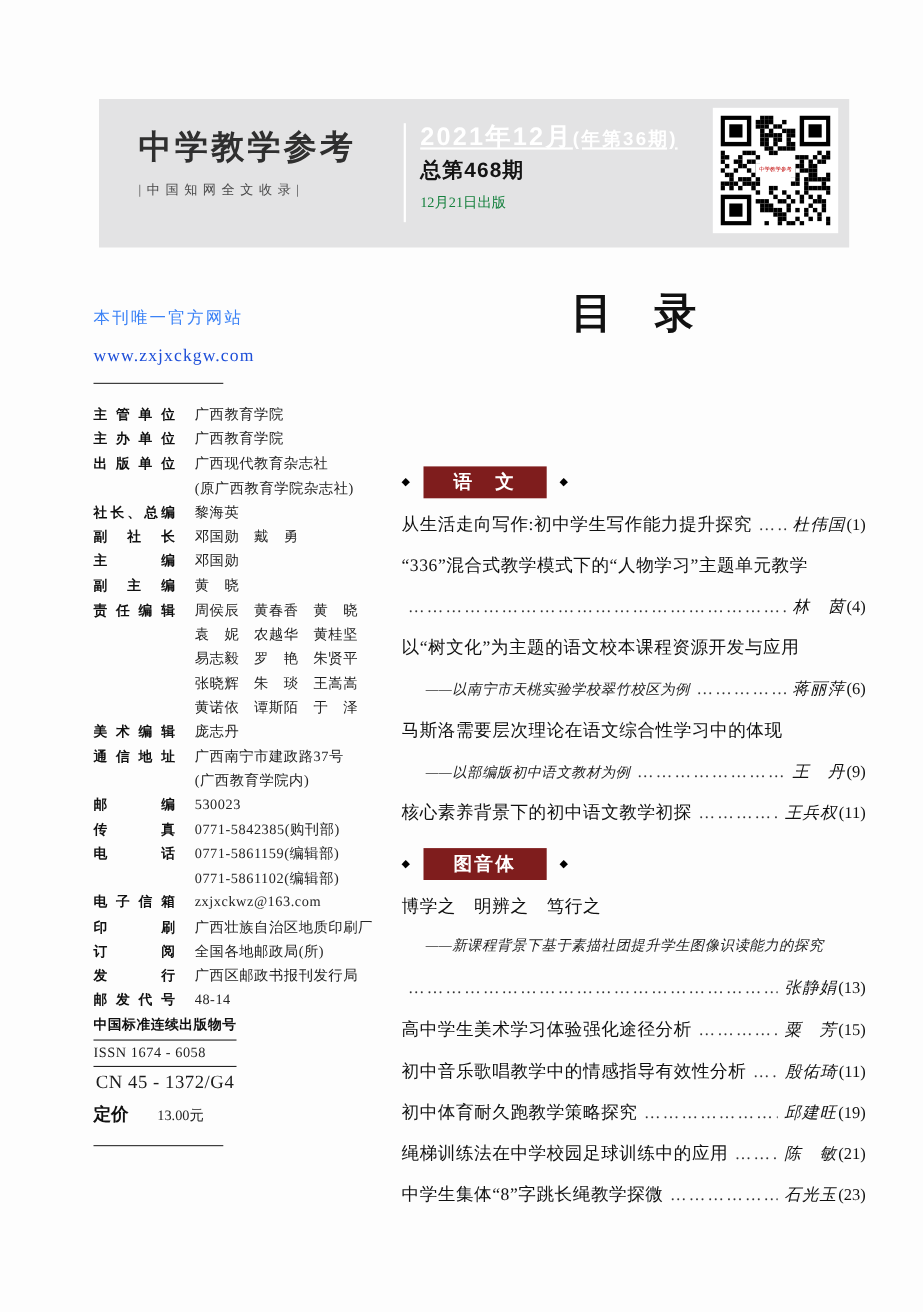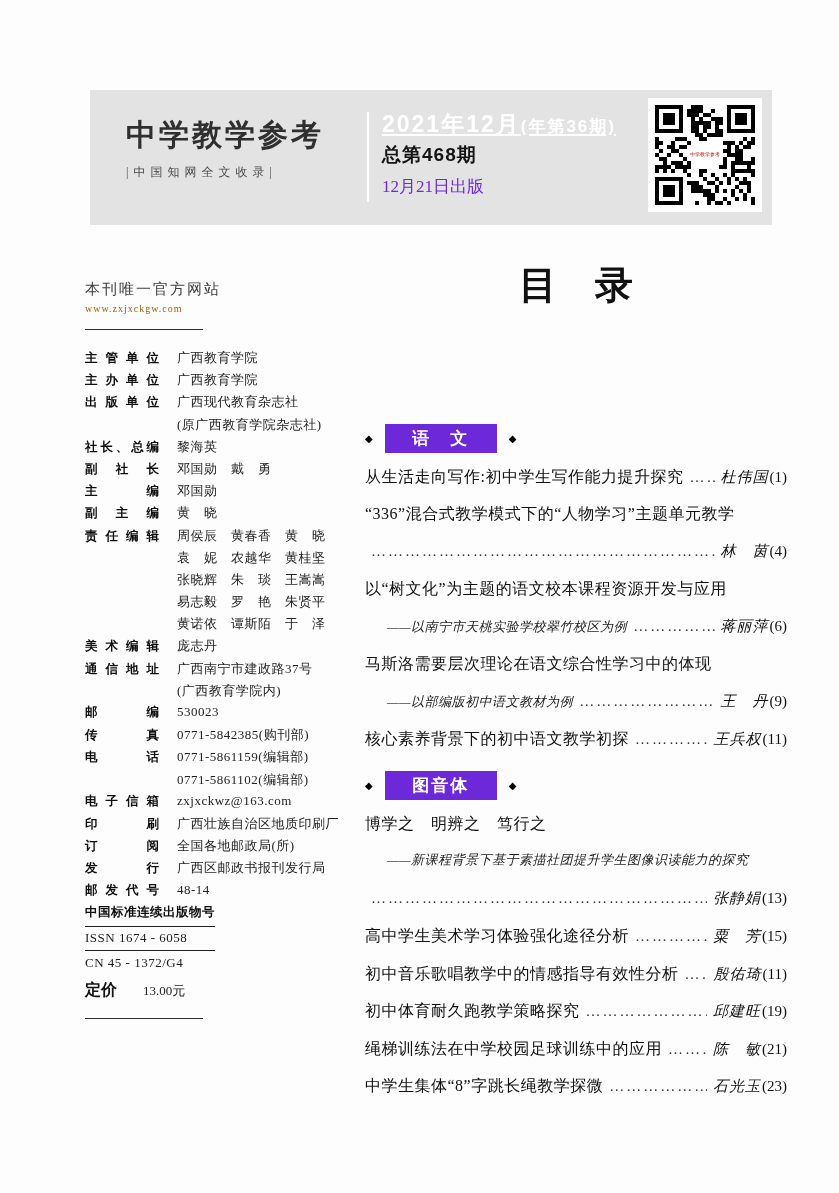--- a/index.html
+++ b/index.html
@@ -9,56 +9,56 @@
   
   .masthead{position:absolute;left:90px;top:90px;width:682px;height:135px;background:#e3e3e4;}
   .brand{position:absolute;left:36px;top:30px;width:235px;}
   .journal-title{font-size:30px;font-weight:600;letter-spacing:3px;color:#2f2f2f;line-height:1;}
   .cnki-note{margin-top:14px;font-size:12px;letter-spacing:5px;color:#4a4a4a;}
   .mast-divider{position:absolute;left:277px;top:22px;width:2px;height:90px;background:#ffffff;}
   .issue-info{position:absolute;left:292px;top:22px;font-family:"Liberation Sans", sans-serif;}
   .issue-line1{font-size:23px;font-weight:bold;color:#ffffff;letter-spacing:2px;line-height:1.1;text-decoration:underline;}
   .issue-line1 .small{font-size:17px;}
   .issue-line2{margin-top:5px;font-size:19px;font-weight:bold;color:#141414;letter-spacing:1px;}
-  .issue-line3{margin-top:7px;font-size:17px;color:#6d28d9;font-family:"Liberation Serif", serif;}
+  .issue-line3{margin-top:7px;font-size:13px;color:#15803d;font-family:"Liberation Serif", serif;}
   .qr-wrap{position:absolute;right:10px;top:8px;width:100px;height:100px;background:#ffffff;padding:7px;}
   .qr-wrap svg{display:block;width:100px;height:100px;}
   .qr-label{position:absolute;left:50%;top:50%;transform:translate(-50%,-50%);
             width:36px;height:12px;background:#ffffff;color:#c00000;font-size:5px;
             line-height:12px;text-align:center;overflow:hidden;white-space:nowrap;}
 
   
   .sidebar{position:absolute;left:85px;top:280px;width:275px;}
-  .site-label{font-size:15px;letter-spacing:2px;color:#404040;}
-  .site-url{margin-top:4px;font-size:10px;letter-spacing:1px;color:#a16207;}
+  .site-label{font-size:15px;letter-spacing:2px;color:#3b82f6;}
+  .site-url{margin-top:16px;font-size:16px;letter-spacing:1px;color:#1d4ed8;}
   .rule{height:0;border-top:1.5px solid #2b2b2b;width:118px;margin-top:15px;}
   .info-list{margin-top:19px;}
   .info-row{display:flex;height:22.2px;align-items:baseline;}
   .lbl{flex:none;width:74px;font-family:"Liberation Sans", sans-serif;font-weight:bold;
        font-size:12.5px;color:#101010;text-align:justify;text-align-last:justify;}
   .val{margin-left:18px;font-size:13px;color:#232323;white-space:nowrap;letter-spacing:0.5px;}
   .pubno-heading{font-family:"Liberation Sans", sans-serif;font-weight:bold;font-size:12.5px;
                  color:#101010;height:22px;letter-spacing:0.5px;}
   .issn-box{width:130px;}
   .issn-row{border-top:1.5px solid #222;border-bottom:1.5px solid #222;font-size:13px;
             padding:3px 0 4px 0;letter-spacing:0.5px;}
-  .cn-row{font-size:13px;padding-top:4px;letter-spacing:0.5px;}
+  .cn-row{font-size:17px;padding-top:4px;letter-spacing:0.5px;text-align:center;}
   .price-row{display:flex;margin-top:9px;align-items:baseline;}
   .price-lbl{font-family:"Liberation Sans", sans-serif;font-weight:bold;font-size:16px;color:#101010;}
   .price-val{margin-left:26px;font-size:13px;color:#232323;}
   .rule.bottom{margin-top:17px;}
 
   
   .toc{position:absolute;left:365px;top:252px;width:422px;}
   .toc-title{margin:8px 0 0 0;font-size:38px;font-weight:bold;color:#111;text-align:center;
              line-height:50px;font-family:"Liberation Serif", serif;}
   .banner-row{display:flex;align-items:center;gap:12px;margin-top:114px;}
   .banner-row.second{margin-top:18px;}
   .diamond{font-size:10px;color:#000;line-height:1;}
-  .banner{background:#6d28d9;color:#fff;font-family:"Liberation Sans", sans-serif;font-weight:bold;
+  .banner{background:#7f1d1d;color:#fff;font-family:"Liberation Sans", sans-serif;font-weight:bold;
           font-size:17px;min-width:86px;padding:3px 13px;text-align:center;letter-spacing:2px;}
   .toc-line{display:flex;align-items:baseline;height:24px;margin-top:13.5px;
             font-size:16px;color:#111;overflow:hidden;}
   .t{white-space:nowrap;letter-spacing:0.5px;}
   .sub{flex:none;white-space:nowrap;font-size:13px;font-style:italic;color:#222;
        padding-left:22px;letter-spacing:0.5px;}
   .dots{flex:1 1 auto;min-width:0;overflow:hidden;white-space:nowrap;margin:0 6px;
         color:#333;letter-spacing:2px;font-size:15px;}
   .auth{white-space:nowrap;font-style:italic;letter-spacing:1px;font-size:15px;color:#111;}
   .pg{white-space:nowrap;font-size:15px;color:#111;margin-left:1px;}
@@ -319,25 +319,25 @@
       <div class="info-row">
           <span class="lbl">责任编辑</span>
           <span class="val">周侯辰　黄春香　黄　晓</span>
         </div>
       <div class="info-row">
           <span class="lbl"></span>
           <span class="val">袁　妮　农越华　黄桂坚</span>
         </div>
       <div class="info-row">
           <span class="lbl"></span>
+          <span class="val">易志毅　罗　艳　朱贤平</span>
+        </div>
+      <div class="info-row">
+          <span class="lbl"></span>
           <span class="val">张晓辉　朱　琰　王嵩嵩</span>
-        </div>
-      <div class="info-row">
-          <span class="lbl"></span>
-          <span class="val">易志毅　罗　艳　朱贤平</span>
         </div>
       <div class="info-row">
           <span class="lbl"></span>
           <span class="val">黄诺依　谭斯陌　于　泽</span>
         </div>
       <div class="info-row">
           <span class="lbl">美术编辑</span>
           <span class="val">庞志丹</span>
         </div>
       <div class="info-row">

